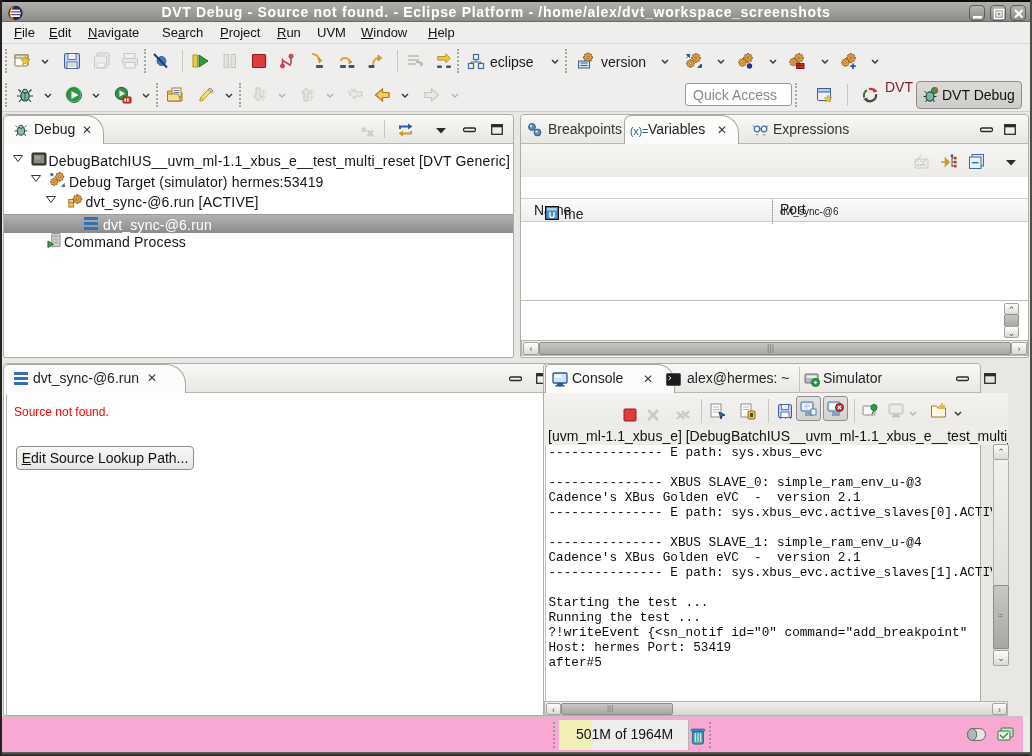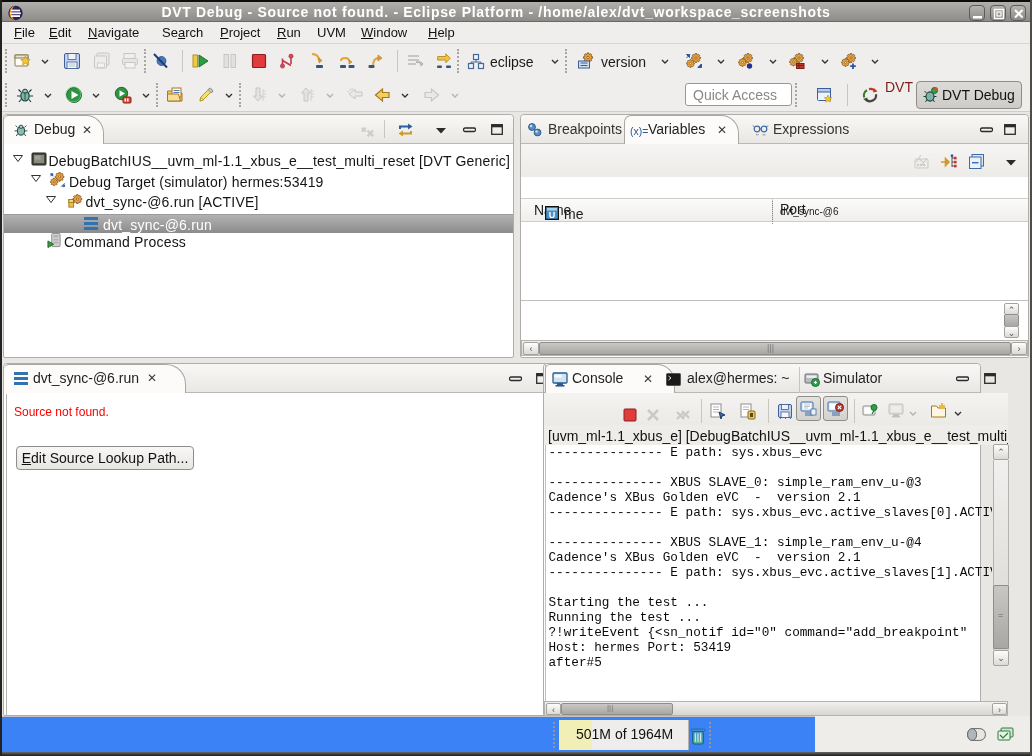--- a/index.html
+++ b/index.html
@@ -23,21 +23,21 @@
 .tabbar{position:absolute;left:0;top:0;width:100%;height:29px;background:linear-gradient(#f9f8f6,#e9e7e4);border-bottom:1px solid #bab8b5;border-radius:4px 4px 0 0}
 .tab-active{position:absolute;top:0;height:29px;background:#fcfbfa;border:1px solid #a9a7a4;border-bottom:none;border-radius:7px 18px 0 0}
 .tablabel{position:absolute;top:6px;font-size:14px;color:#222;white-space:nowrap}
 .tclose{font-size:12px;color:#3a3a3a}
 .tree-row{position:absolute;left:0;white-space:nowrap;font-size:14px;color:#141414;letter-spacing:0.2px}
 .selbar{position:absolute;background:linear-gradient(#b2b2b2,#8b8b8b);border-top:1px solid #9a9a9a}
 .mono{font-family:Liberation Mono, monospace;font-size:12.7px;line-height:15px;white-space:pre}
 .sb{background:linear-gradient(#f1f0ee,#d8d6d3);border:1px solid #b5b3b0}
 .sbthumb{background:linear-gradient(#c9c7c4,#a9a7a4);border:1px solid #8f8d8a;border-radius:2px}
 .sbarrow{background:linear-gradient(#fdfdfc,#dcdad7);border:1px solid #a5a3a0;border-radius:2px;text-align:center;color:#555;font-size:9px;line-height:12px}
-#statusbar{position:absolute;left:1px;top:716px;width:814px;height:36px;background:#3b82f6;border-top:1px solid #c5c3c0}
+#statusbar{position:absolute;left:1px;top:716px;width:1022px;height:36px;background:#f9a8d4;border-top:1px solid #c5c3c0}
 #botborder{position:absolute;left:0;top:752px;width:1032px;height:4px;background:linear-gradient(#6a6865,#1c1c1c)}
 .dot3{border-left:2px dotted #989692}
 </style></head>
 <body>
 <div id="frame"></div>
 <svg width="0" height="0" style="position:absolute">
 <defs>
       <g id="gear8">
         <path d="M5.72,-0.95 L5.72,0.95 L4.13,1.21 L3.77,2.06 L4.72,3.37 L3.37,4.72 L2.06,3.77 L1.21,4.13 L0.95,5.72 L-0.95,5.72 L-1.21,4.13 L-2.06,3.77 L-3.37,4.72 L-4.72,3.37 L-3.77,2.06 L-4.13,1.21 L-5.72,0.95 L-5.72,-0.95 L-4.13,-1.21 L-3.77,-2.06 L-4.72,-3.37 L-3.37,-4.72 L-2.06,-3.77 L-1.21,-4.13 L-0.95,-5.72 L0.95,-5.72 L1.21,-4.13 L2.06,-3.77 L3.37,-4.72 L4.72,-3.37 L3.77,-2.06 L4.13,-1.21 Z" fill="#e8a33d" stroke="#7a4a12" stroke-width="1"></path>
         <circle r="1.4" fill="#fffbe8" stroke="#7a4a12" stroke-width="1"></circle>

